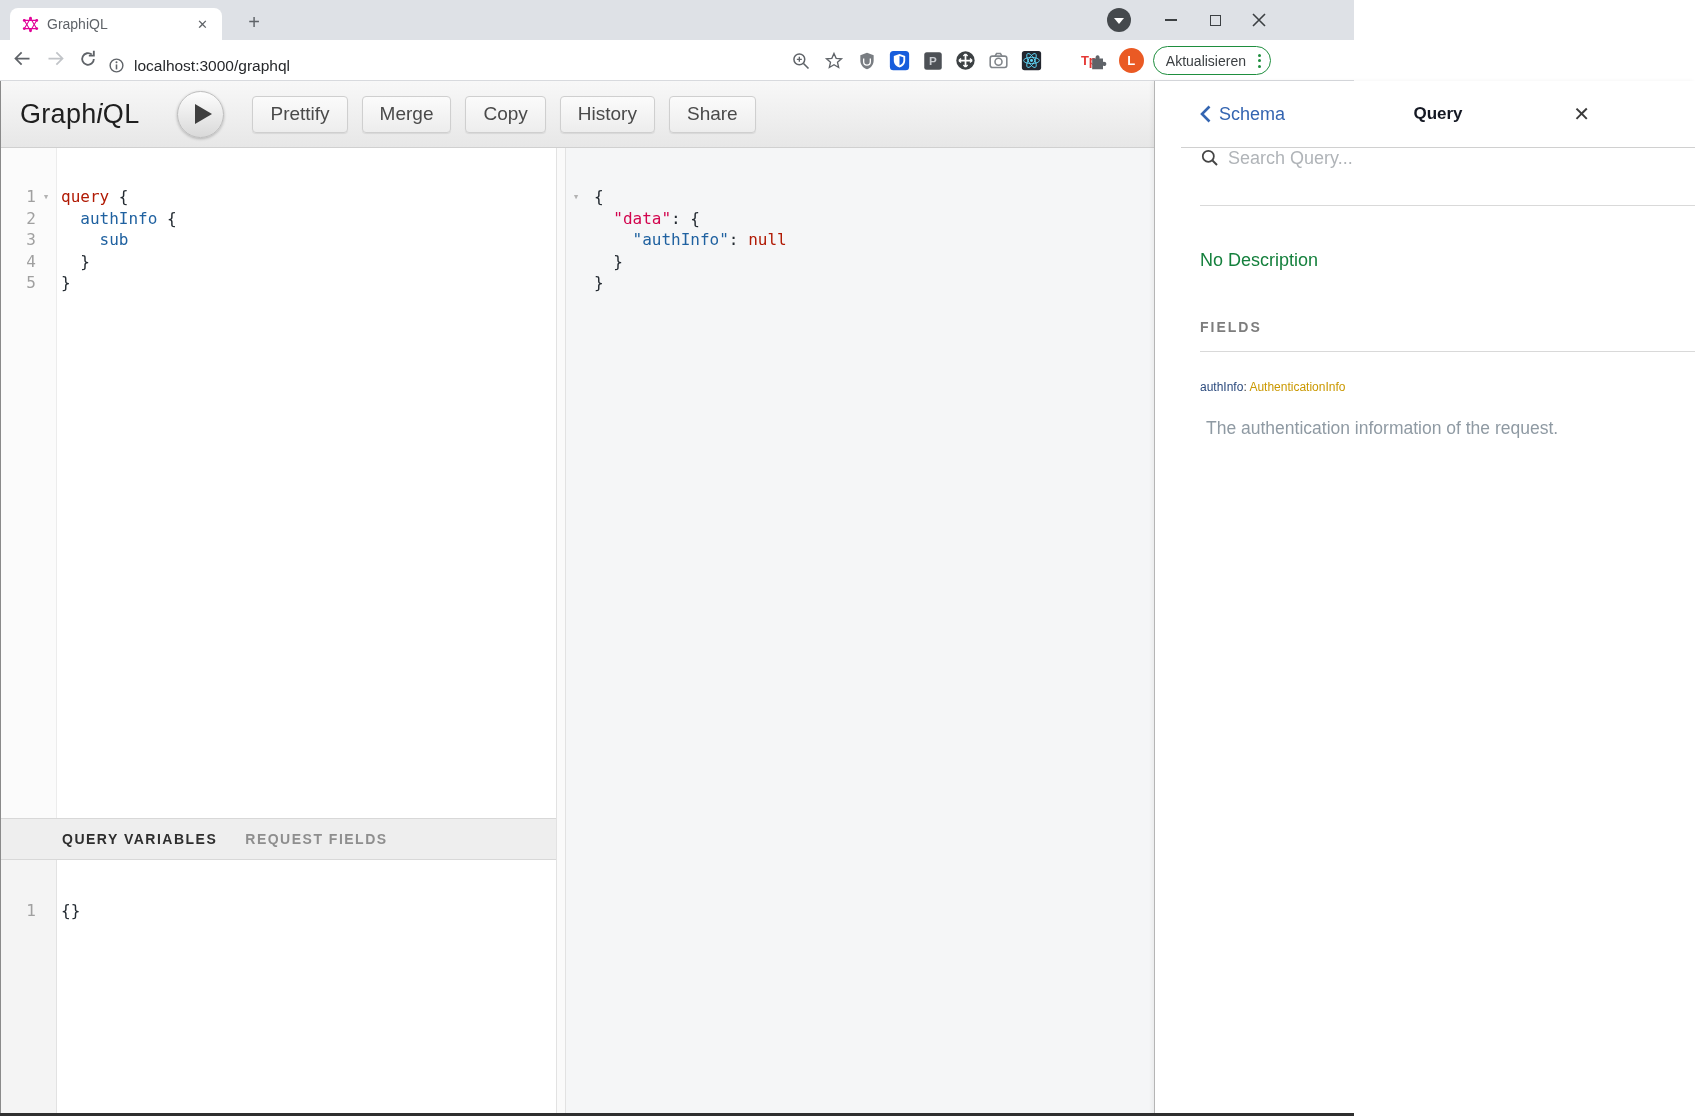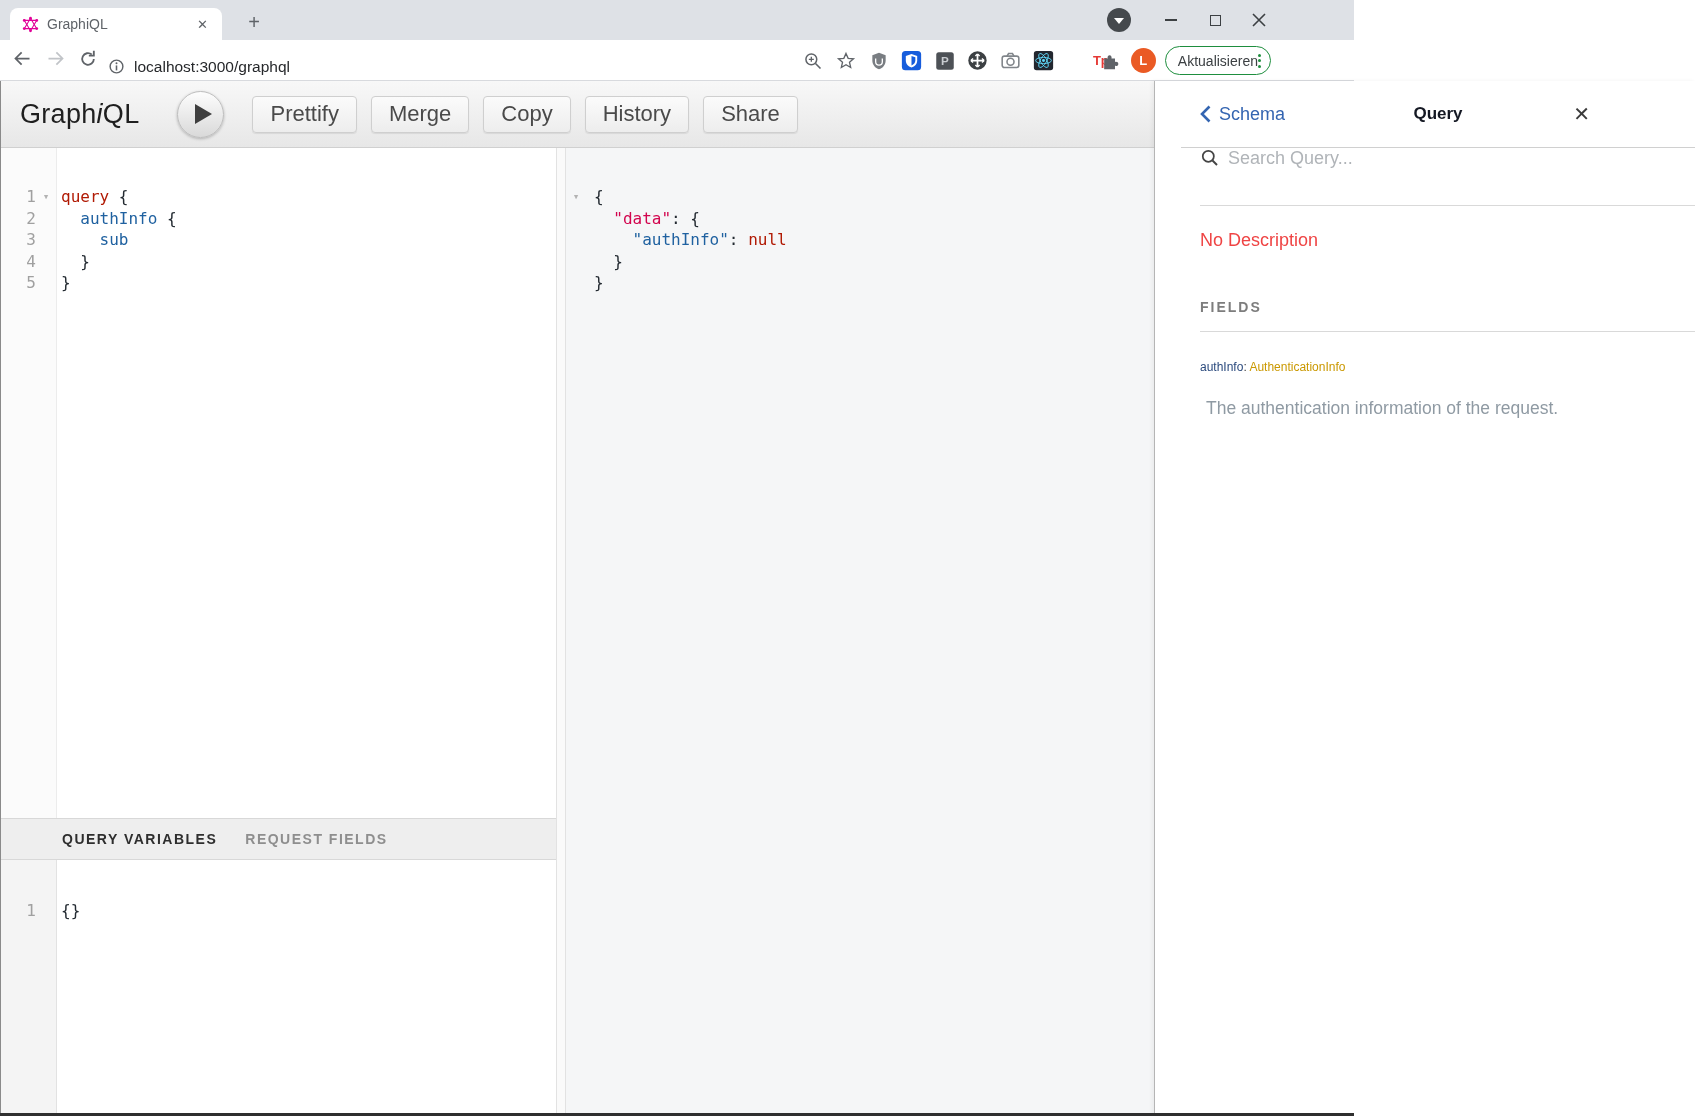--- a/index.html
+++ b/index.html
@@ -20,47 +20,47 @@
                   align-items:center; justify-content:center; margin-right:6px; }
   .caret-down { width:0; height:0; border-left:5px solid transparent; border-right:5px solid transparent;
                 border-top:6px solid #fff; margin-top:1px; }
   .winbtn { display:flex; align-items:center; justify-content:center; width:20px; height:20px; }
   .win-min { width:12px; height:2px; background:#3c4043; }
   .win-max { width:11px; height:11px; border:1.6px solid #3c4043; }
 
   .addressbar { position:absolute; left:0; top:40px; width:100%; height:41px; background:#fff;
                 border-bottom:1px solid #d8dade; }
   .nav-icons { position:absolute; left:12px; top:0; height:41px; display:flex; align-items:center; gap:12px; }
-  .url-box { position:absolute; left:108px; top:18px; height:41px; display:flex; align-items:flex-start; gap:9px; }
+  .url-box { position:absolute; left:108px; top:5px; height:41px; display:flex; align-items:center; gap:9px; }
   .url-text { font-size:15.5px; color:#26282b; }
   .addr-right { position:absolute; right:83px; top:0; height:41px; display:flex; align-items:center; gap:9px; }
   .ext { width:24px; height:24px; display:flex; align-items:center; justify-content:center; }
   .tp-label { font-weight:bold; font-size:13px; color:#e53935;margin-left:48px; }
   .avatar { width:25px; height:25px; border-radius:50%; background:#ea5a24; color:#fff; font-size:13px;
             font-weight:bold; display:flex; align-items:center; justify-content:center; }
   .update-pill { height:29px; border:1.5px solid #1e8e3e; border-radius:15px; display:flex; align-items:center;
-                 gap:0; padding:0 9px 0 12px; background:#fff; }
+                 gap:12px; padding:0 9px 0 12px; background:#fff; }
   .update-text { font-size:14px; color:#3c4043; }
   .kebab { display:flex; flex-direction:column; gap:2.5px; }
   .kebab i { width:3px; height:3px; border-radius:50%; background:#1e8e3e; }
 
   
   .app { position:absolute; left:0; top:81px; width:1695px; height:1035px; display:flex; }
   .left-col { width:1154px; display:flex; flex-direction:column; }
   .topbar { height:67px; flex:none; background:linear-gradient(#f8f8f8,#e7e7e7);
             border-bottom:1px solid #d0d0d0; display:flex; align-items:center; padding-left:20px; }
   .gql-title { font-size:27px; color:#1f1f1f; letter-spacing:.3px; }
   .gql-title .it { font-style:italic; }
   .exec-btn { margin-left:38px; width:47px; height:47px; border-radius:50%;
               background:linear-gradient(#fdfdfd,#d9d9d9); border:1px solid #bdbdbd;
               box-shadow:0 1px 3px rgba(0,0,0,.25); display:flex; align-items:center; justify-content:center; }
   .exec-tri { width:0; height:0; border-top:10px solid transparent; border-bottom:10px solid transparent;
               border-left:17px solid #3f3f3f; margin-left:5px; }
   .tb-buttons { display:flex; gap:14px; margin-left:28px; }
-  .tb-btn { height:37px; padding:0 17px; font-size:22px; color:#4a4a4a; background:linear-gradient(#fbfbfb,#ededed);
+  .tb-btn { height:37px; padding:0 17px; font-size:19px; color:#4a4a4a; background:linear-gradient(#fbfbfb,#ededed);
             border:1px solid #cfcfcf; border-radius:4px; box-shadow:0 1px 1px rgba(0,0,0,.08);
             font-family:"Liberation Sans",sans-serif; }
 
   .workspace { flex:1; display:flex; min-height:0; }
   .query-col { width:556px; flex:none; display:flex; flex-direction:column; background:#fff; }
   .editor { flex:1; display:flex; min-height:0; position:relative; }
   .gutter { width:57px; flex:none; background:#fbfbfb; border-right:1px solid #ececec; padding-top:38px; }
   .gut-line { height:21.5px; display:flex; font:16px/21.5px "DejaVu Sans Mono", monospace; }
   .ln { width:36px; text-align:right; color:#a0a0a0; }
   .fold { width:20px; text-align:center; color:#b3b3b3; font-size:11px; line-height:21.5px; }
@@ -93,21 +93,21 @@
   .doc-back { position:absolute; left:18px; display:flex; align-items:center; gap:7px;
               color:var(--back_link); font-size:18px; cursor:default; }
   .doc-title { font-size:17px; font-weight:bold; color:#141823; }
   .doc-close { position:absolute; right:105px; font-size:20px; color:#3a3a3a; font-weight:normal; }
   .doc-search { margin-left:19px; height:58px; flex:none; border-bottom:1px solid #d9d9d9;
                 display:flex; align-items:flex-start; gap:9px; }
   .doc-search input { border:none; outline:none; font-size:18px; color:#333; flex:1;
                       font-family:"Liberation Sans",sans-serif; background:transparent; }
   .doc-search input::placeholder { color:#b0b4b8; }
   .doc-body { padding:24px 0 0 19px; }
-  .no-desc { font-size:18px; color:#ef4444; }
+  .no-desc { font-size:18px; color:#15803d;margin-top:20px; }
   .fields-heading { margin-top:48px; font-size:14px; font-weight:bold; letter-spacing:2px; color:#7d7d7d;
                     padding-bottom:16px; border-bottom:1px solid #d9d9d9; }
   .field-row { margin-top:28px; font-size:12px; }
   .field-name { color:var(--field_name); }
   .field-sep { color:#444; }
   .field-type { color:var(--type_name); }
   .field-desc { margin-top:24px; font-size:17.5px; color:#8f9aa3; padding-left:6px; }
 
   .window-bottom { position:absolute; left:0; bottom:0; width:100%; height:3px; background:#2f2f2f; z-index:5; }
   .window-left { position:absolute; left:0; top:81px; bottom:0; width:1px; background:#8a8a8a; z-index:5; }

